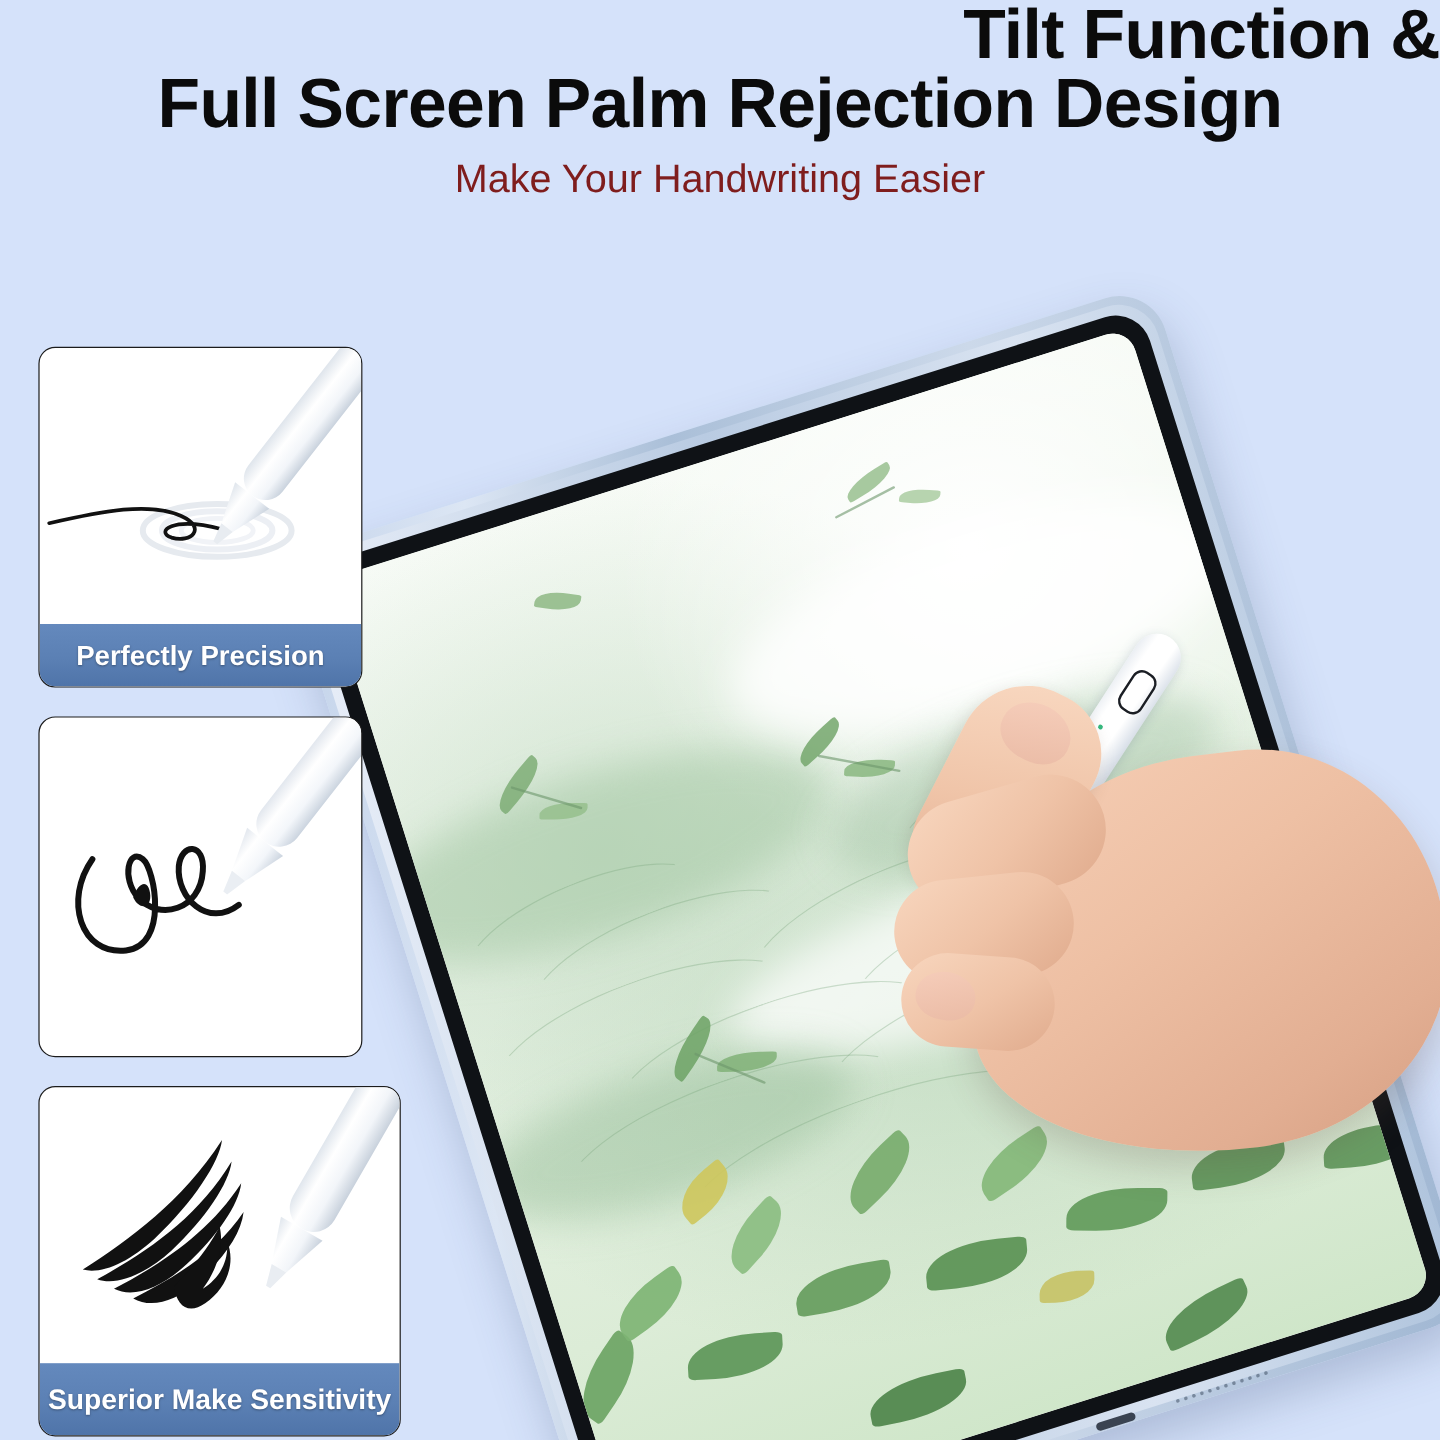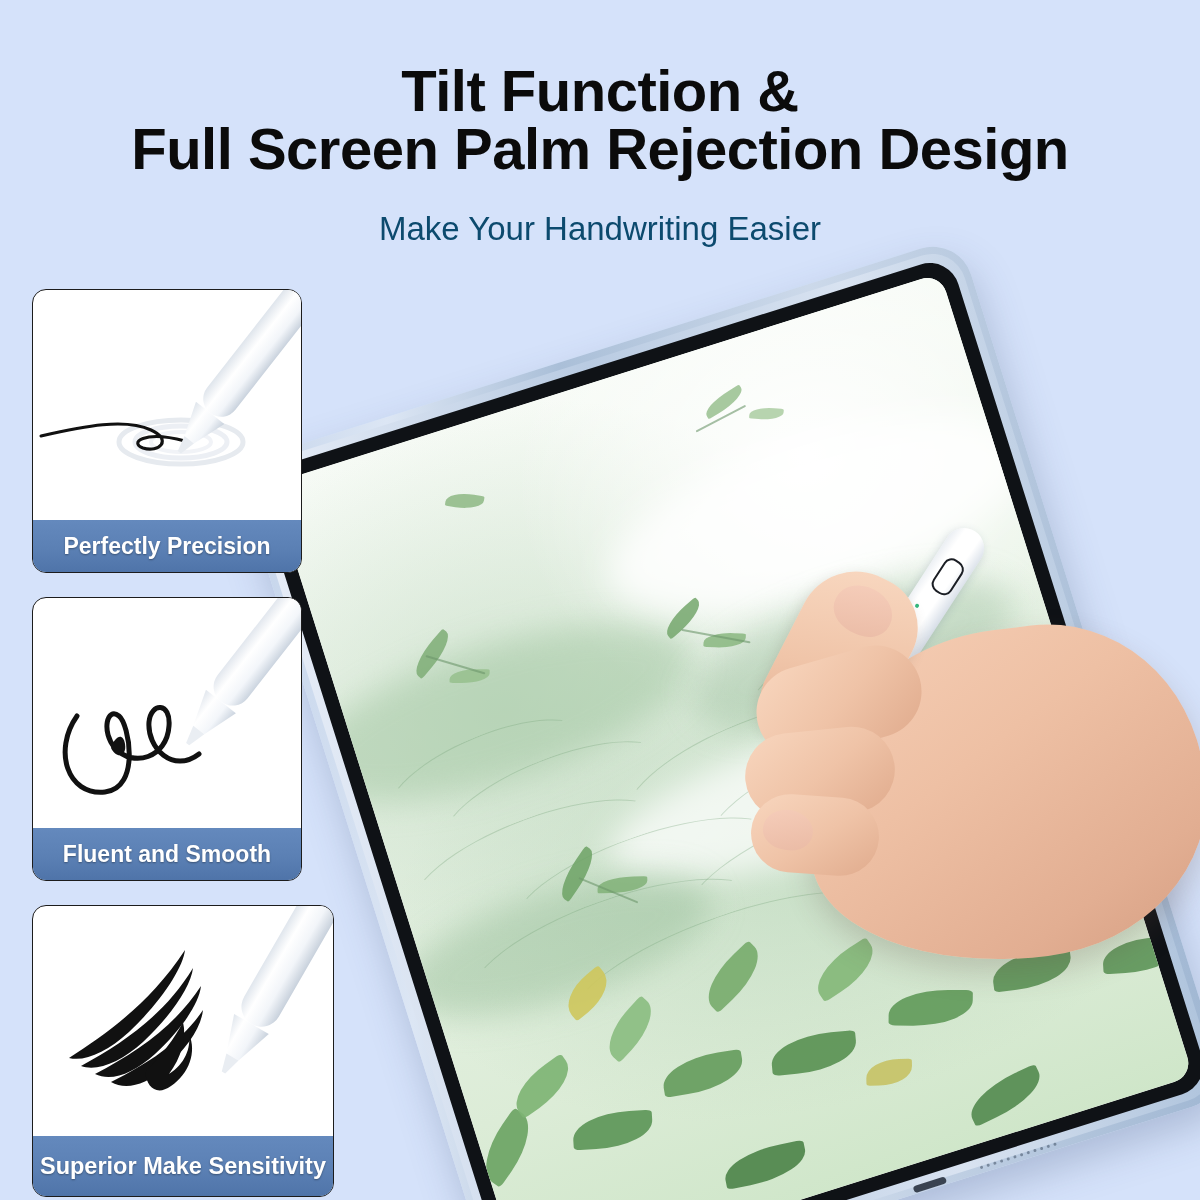--- a/index.html
+++ b/index.html
@@ -8,24 +8,24 @@
     background:#d5e2fa;
     font-family:"Liberation Sans","DejaVu Sans",sans-serif;
   }
 
   
   .header{position:absolute;left:0;top:0;width:1200px;text-align:center;}
   .title-l1,.title-l2{
     color:#0b0b0b;font-weight:bold;letter-spacing:-0.5px;
     line-height:1.0;white-space:nowrap;
   }
-  .title-l1{font-size:58px;margin-top:62px;}
+  .title-l1{font-size:58px;text-align:right;}
   .title-l2{font-size:58px;}
   .subtitle{
-    font-size:33px;color:#0c4a6e;margin-top:32px;font-weight:normal;
+    font-size:33px;color:#7f1d1d;margin-top:14px;font-weight:normal;
     letter-spacing:0px;white-space:nowrap;
   }
 
   
   .cards{position:absolute;left:32px;top:249px;width:300px;}
   .card{
     position:relative;background:#ffffff;border:1.6px solid #1c1c1c;
     border-radius:14px;overflow:hidden;margin-bottom:24px;
   }
   .card-art{position:relative;width:100%;height:100%;display:block;}
@@ -297,21 +297,20 @@
         <path d="M44 118 C20 152 34 198 72 194 C108 190 96 126 86 118 C74 108 68 134 82 150
                  C100 170 134 160 136 128 C138 104 118 104 116 124 C114 150 140 176 166 156" fill="none" stroke="#111111" stroke-width="5" stroke-linecap="round" stroke-linejoin="round"></path>
         <path d="M78 150 C82 138 90 134 92 146 C94 158 84 162 78 150 Z" fill="#111111"></path>
         <g transform="rotate(38 200 80)">
           <rect x="186" y="-70" width="38" height="176" rx="19" fill="url(#pg2)"></rect>
           <path d="M186 106 L224 106 L212 142 L198 142 Z" fill="url(#pg2)"></path>
           <path d="M198 142 L212 142 L207 160 L203 160 Z" fill="#eaeef3"></path>
         </g>
       </svg>
     </div>
-    <div class="card-label">Fluent and Smooth</div>
   </div>
 
   <div class="card" id="card3">
     <div class="card-art">
       <svg width="100%" height="100%" viewBox="0 0 300 290">
         <defs>
           <linearGradient id="pg3" x1="0" y1="0" x2="1" y2="0">
             <stop offset="0%" stop-color="#e0e6ed"></stop>
               <stop offset="30%" stop-color="#ffffff"></stop>
             <stop offset="66%" stop-color="#f2f5f9"></stop>

